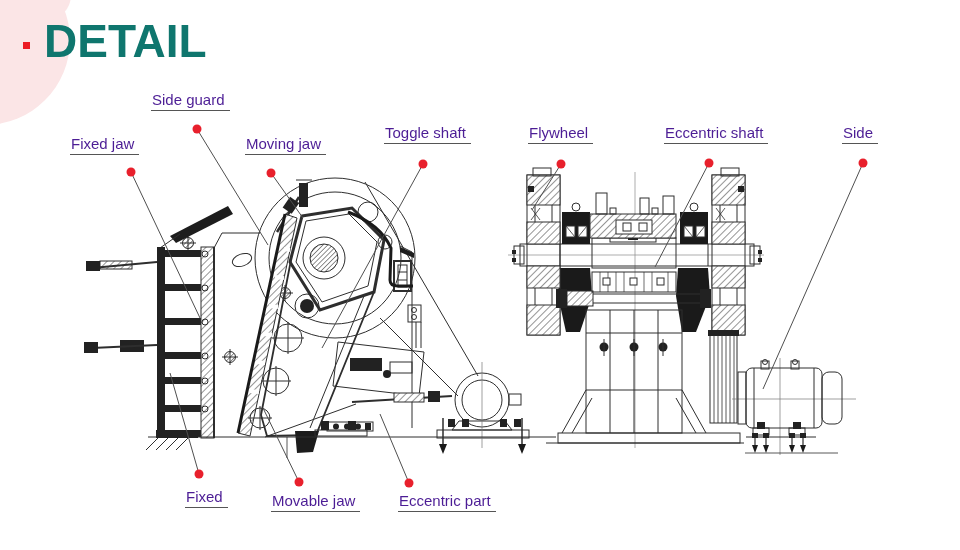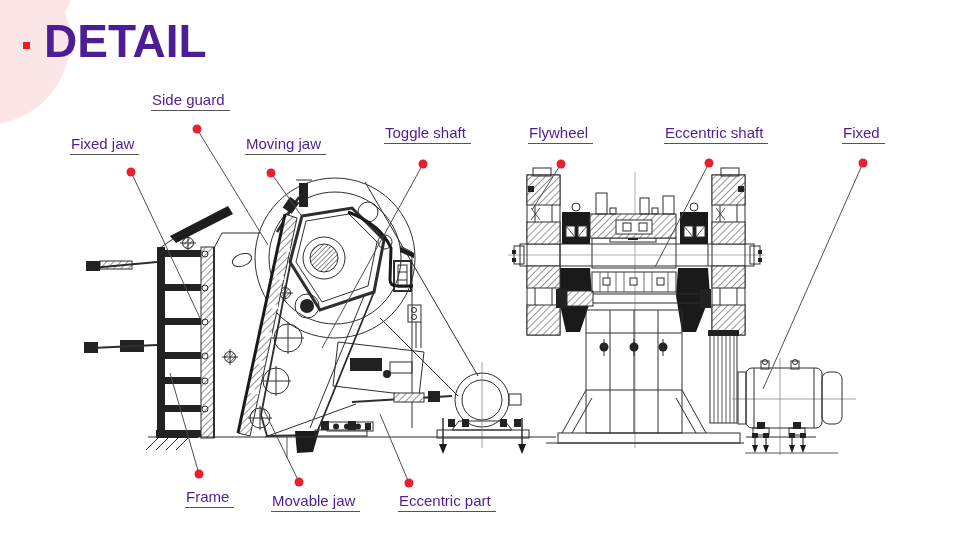--- a/index.html
+++ b/index.html
@@ -33,21 +33,21 @@
   #lbl-adjusting-part{left:398px;top:492px;}
   #drawing-layer{position:absolute;left:0;top:0;}
 </style>
 </head>
 <body>
 
 <div class="blob" id="blob-big" style="background: rgb(251, 229, 230);"></div>
 <div class="blob" id="blob-small" style="background: rgb(251, 229, 230);"></div>
 
 <div id="title-bullet" style="background: rgb(236, 27, 36);"></div>
-<div id="page-title" style="color: #4c1d95;">DETAIL</div>
+<div id="page-title" style="color: #0f766e;">DETAIL</div>
 
 <svg id="drawing-layer" width="960" height="550" viewBox="0 0 960 550">
   <defs>
     <pattern id="ht" patternUnits="userSpaceOnUse" width="5" height="5" patternTransform="rotate(45)">
       <rect width="5" height="5" fill="#ffffff"></rect>
       <line x1="0" y1="0" x2="0" y2="5" stroke="#3c3c3c" stroke-width="1.1"></line>
     </pattern>
     <pattern id="htd" patternUnits="userSpaceOnUse" width="3.4" height="3.4" patternTransform="rotate(45)">
       <rect width="3.4" height="3.4" fill="#ffffff"></rect>
       <line x1="0" y1="0" x2="0" y2="3.4" stroke="#333333" stroke-width="1.1"></line>
@@ -401,16 +401,16 @@
     <circle cx="409" cy="483" r="4.5" fill="#e8202c"></circle>
   </g>
 </svg>
 
 <div class="part-label" id="lbl-side-guard">Side guard</div>
 <div class="part-label" id="lbl-fixed-jaw">Fixed jaw</div>
 <div class="part-label" id="lbl-moving-jaw">Moving jaw</div>
 <div class="part-label" id="lbl-toggle-plate">Toggle shaft</div>
 <div class="part-label" id="lbl-flywheel">Flywheel</div>
 <div class="part-label" id="lbl-eccentric-shaft">Eccentric shaft</div>
-<div class="part-label" id="lbl-motor">Fixed</div>
-<div class="part-label" id="lbl-frame">Frame</div>
+<div class="part-label" id="lbl-motor">Side</div>
+<div class="part-label" id="lbl-frame">Fixed</div>
 <div class="part-label" id="lbl-movable-jaw">Movable jaw</div>
 <div class="part-label" id="lbl-adjusting-part">Eccentric part</div>
 
 </body></html>

